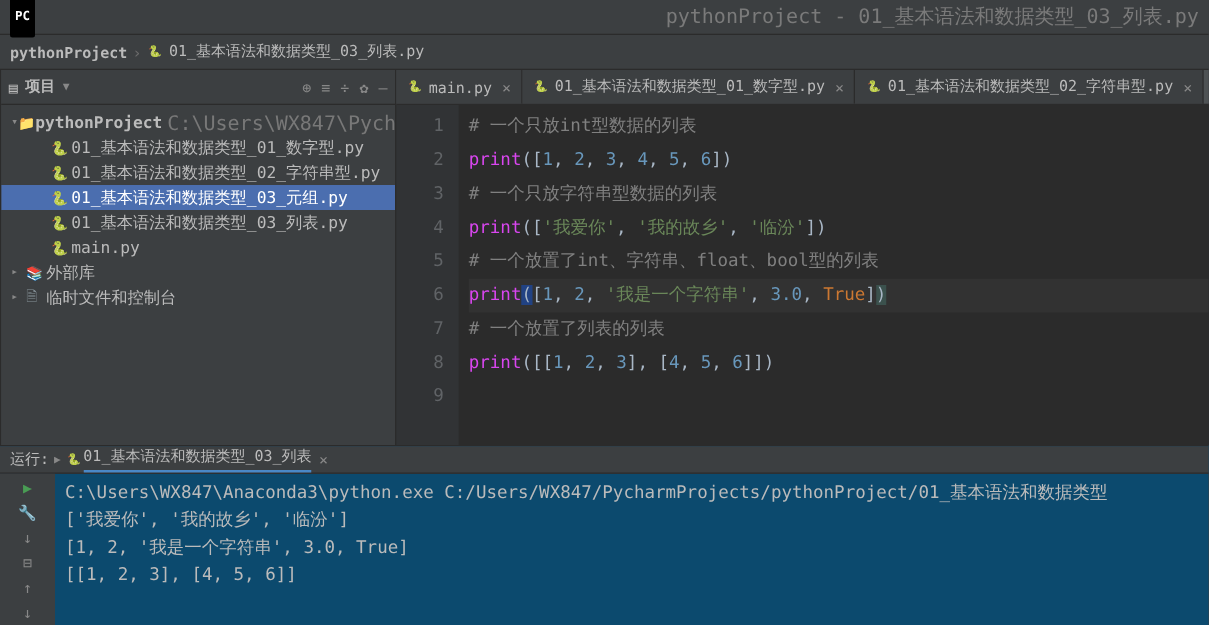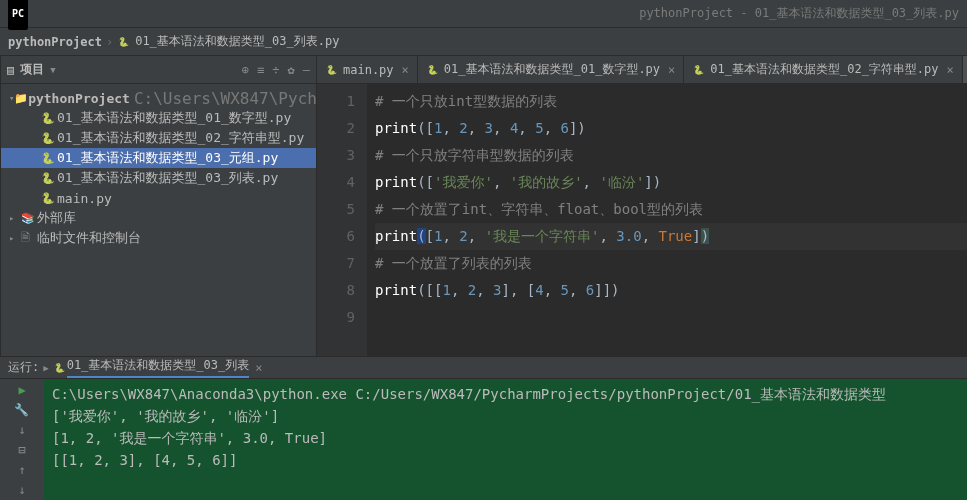--- a/index.html
+++ b/index.html
@@ -1,21 +1,21 @@
 <!DOCTYPE html>
 <html><head>
 <meta charset="utf-8">
 <style>
 * { margin:0; padding:0; box-sizing:border-box; font-family:"Microsoft YaHei",Consolas,monospace; }
 body { background:#3c3f41; color:#bbbbbb; font-size:12px; width:967px; height:500px; overflow:hidden; }
 .titlebar { height:28px; background:#3c3f41; display:flex; align-items:center; padding:0 8px; border-bottom:1px solid #2b2b2b; }
 .logo { width:20px; height:32px; background:#000; color:#fff; font-size:10px; font-weight:bold; display:flex; align-items:center; justify-content:center; border-radius:2px; margin-right:10px; }
 .menu { display:flex; gap:8px; font-size:12px; }
 .menu span { cursor:pointer; }
-.titlepath { margin-left:auto; color:#7a7a7a; font-size:12px;text-align:center; }
+.titlepath { margin-left:auto; color:#7a7a7a; font-size:16px;text-align:center; }
 .breadcrumb { height:28px; background:#3c3f41; display:flex; align-items:center; padding:0 8px; border-bottom:1px solid #2b2b2b; }
 .bc-item { display:flex; align-items:center; gap:4px; }
 .bc-sep { margin:0 4px; color:#6b6b6b; }
 .py-icon { width:14px; height:14px; display:inline-flex; align-items:center; justify-content:center; font-size:9px; color:#8cc265; }
 .main { display:flex; height:300px; }
 .sidebar { width:14px; background:#3c3f41; border-right:1px solid #2b2b2b; }
 .project-panel { width:316px; background:#3c3f41; border-right:1px solid #2b2b2b; display:flex; flex-direction:column; }
 .panel-header { height:28px; display:flex; align-items:center; padding:0 6px; border-bottom:1px solid #2b2b2b; gap:6px; }
 .panel-header .title { font-weight:bold; }
 .panel-header .tools { margin-left:auto; display:flex; gap:8px; color:#888; }
@@ -30,23 +30,23 @@
 .editor { flex:1; display:flex; flex-direction:column; background:#2b2b2b; }
 .tabbar { height:28px; display:flex; align-items:stretch; background:#3c3f41; border-bottom:1px solid #2b2b2b; overflow:hidden; }
 .tab { display:flex; align-items:center; gap:4px; padding:0 8px; background:#3c3f41; border-right:1px solid #2b2b2b; font-size:12px; white-space:nowrap; cursor:pointer; }
 .tab.active { background:#4e5254; }
 .tab .x { color:#888; margin-left:4px; }
 .code { flex:1; display:flex; font-family:Consolas,monospace; font-size:14px; background:#2b2b2b; }
 .gutter { width:50px; text-align:right; padding:4px 12px 4px 0; color:#606366; background:#313335; line-height:27px; }
 .src { flex:1; padding:4px 8px; line-height:27px; }
 .src .line { white-space:pre; }
 .src .hl { background:#323232; }
-.c { color:#808080; } .f { color:#ffffff; } .n { color:#6897bb; } .s { color:#6a8759; } .k { color:#cc7832; } .p { color:#a9b7c6; } .o { color:#a9b7c6; }
+.c { color:#808080; } .f { color:#d946ef; } .n { color:#6897bb; } .s { color:#6a8759; } .k { color:#cc7832; } .p { color:#a9b7c6; } .o { color:#a9b7c6; }
 .caret-bg { background:#214283; } .caret-bg2 { background:#3b514d; }
-.run-panel { height:144px; border-top:1px solid #2b2b2b; background:#14532d; display:flex; flex-direction:column; }
+.run-panel { height:144px; border-top:1px solid #2b2b2b; background:#0c4a6e; display:flex; flex-direction:column; }
 .run-head { height:24px; background:#3c3f41; display:flex; align-items:center; padding:0 8px; font-size:12px; border-bottom:1px solid #2b2b2b; }
 .run-head .arrow { color:#888; margin:0 4px; font-size:9px; }
 .run-body { flex:1; display:flex; }
 .run-tools { width:44px; display:flex; flex-direction:column; align-items:center; gap:6px; padding:4px 0; background:#3c3f41; color:#888; font-size:12px; }
 .run-tools .col { display:flex; flex-direction:column; gap:6px; align-items:center; }
 .run-out { flex:1; padding:4px 8px; font-family:Consolas,monospace; font-size:14px; line-height:22px; color:#bbb; position:relative; }
 .run-out .line { white-space:pre; }
 </style>
 </head>
 <body>

